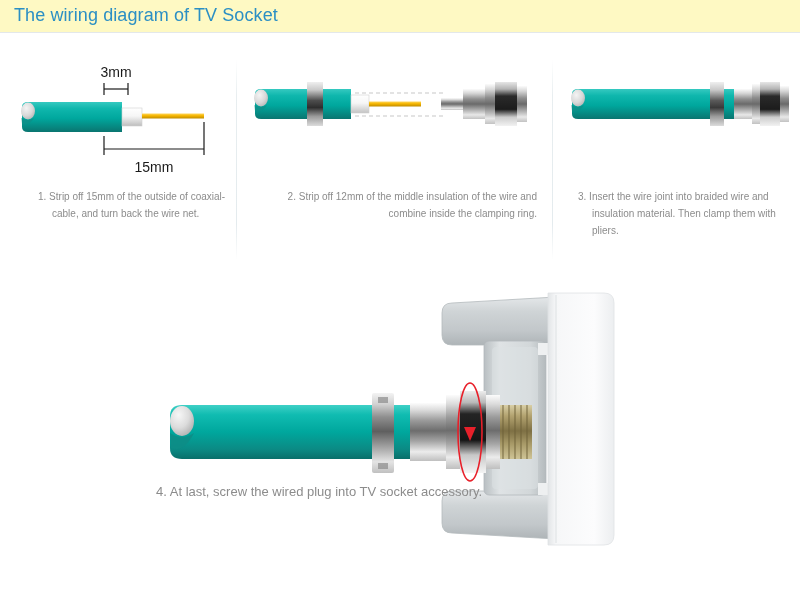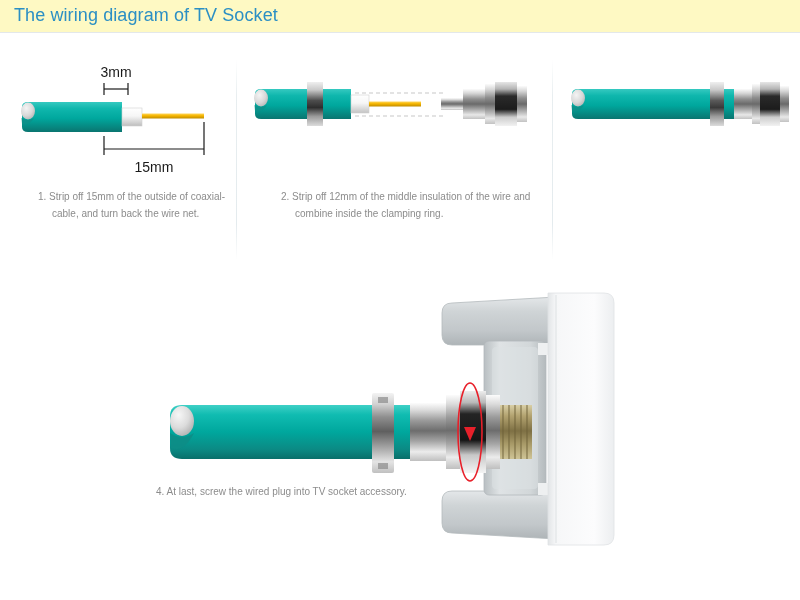--- a/index.html
+++ b/index.html
@@ -75,39 +75,39 @@
     position: absolute;
     left: 28px;
     top: 132px;
     right: 6px;
     font-size: 10px;
     line-height: 17px;
     color: #8c8c8c;
     text-indent: -14px;
     padding-left: 14px;
   }
-  #step-panel-2 .panel-caption { left: 36px; right: 8px; }
+  #step-panel-2 .panel-caption { left: 24px; right: 8px; text-align: right; }
   #step-panel-3 .panel-caption { left: 18px; right: 2px; }
 
   
   #final-step {
     position: absolute;
     left: 0; top: 285px;
     width: 800px; height: 300px;
   }
   #final-art {
     position: absolute;
     left: 0; top: 0;
     width: 800px; height: 275px;
   }
   #final-caption {
     position: absolute;
     left: 156px;
     top: 199px;
-    font-size: 10px;
+    font-size: 13px;
     line-height: 16px;
     color: #8c8c8c;
     white-space: nowrap;
   }
 
   svg { display: block; overflow: visible; }
 </style>
 </head>
 <body>
 
@@ -308,20 +308,21 @@
         <rect x="164" y="33" width="10" height="30" fill="url(#tealGrad3)"></rect>
 
         <g>
           <rect x="174" y="33" width="18" height="30" fill="url(#steelGrad3)"></rect>
           <rect x="192" y="28" width="8" height="40" fill="url(#steelGrad3)"></rect>
           <rect x="200" y="26" width="20" height="44" fill="url(#hexGrad3)"></rect>
           <rect x="220" y="30" width="9" height="36" fill="url(#steelGrad3)"></rect>
         </g>
       </svg>
     </div>
+    <div class="panel-caption">3. Insert the wire joint into braided wire and insulation material. Then clamp them with pliers.</div>
   </div>
 </div>
 
 <div id="final-step">
   <div id="final-art">
     <svg width="800" height="275" viewBox="0 0 800 275">
       <defs>
         <linearGradient id="tealGradBig" x1="0" y1="0" x2="0" y2="1">
           <stop offset="0%" stop-color="#3fd0c6"></stop>
           <stop offset="18%" stop-color="#10bcb1"></stop>

